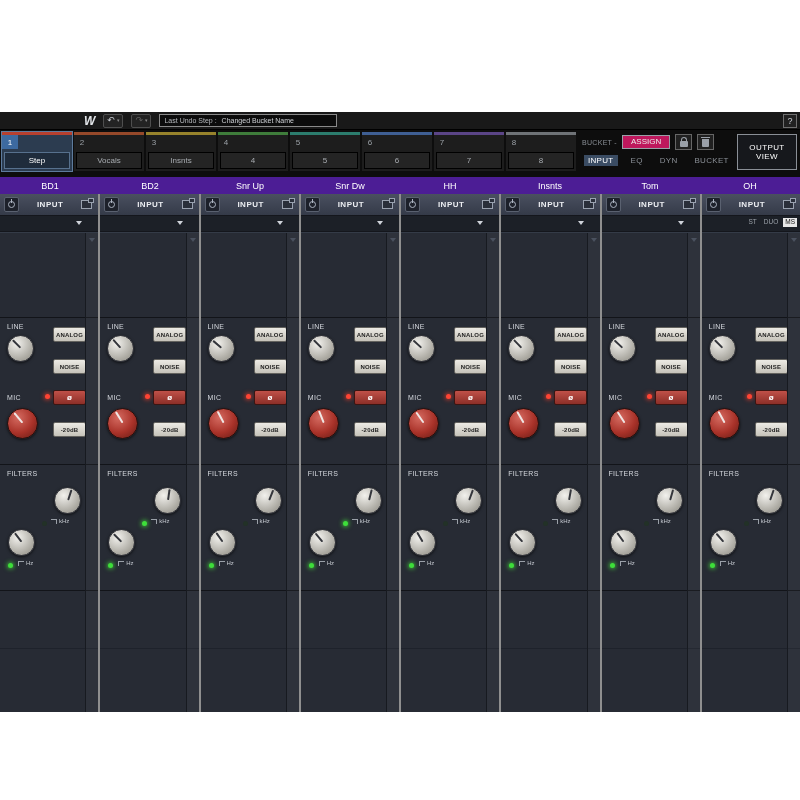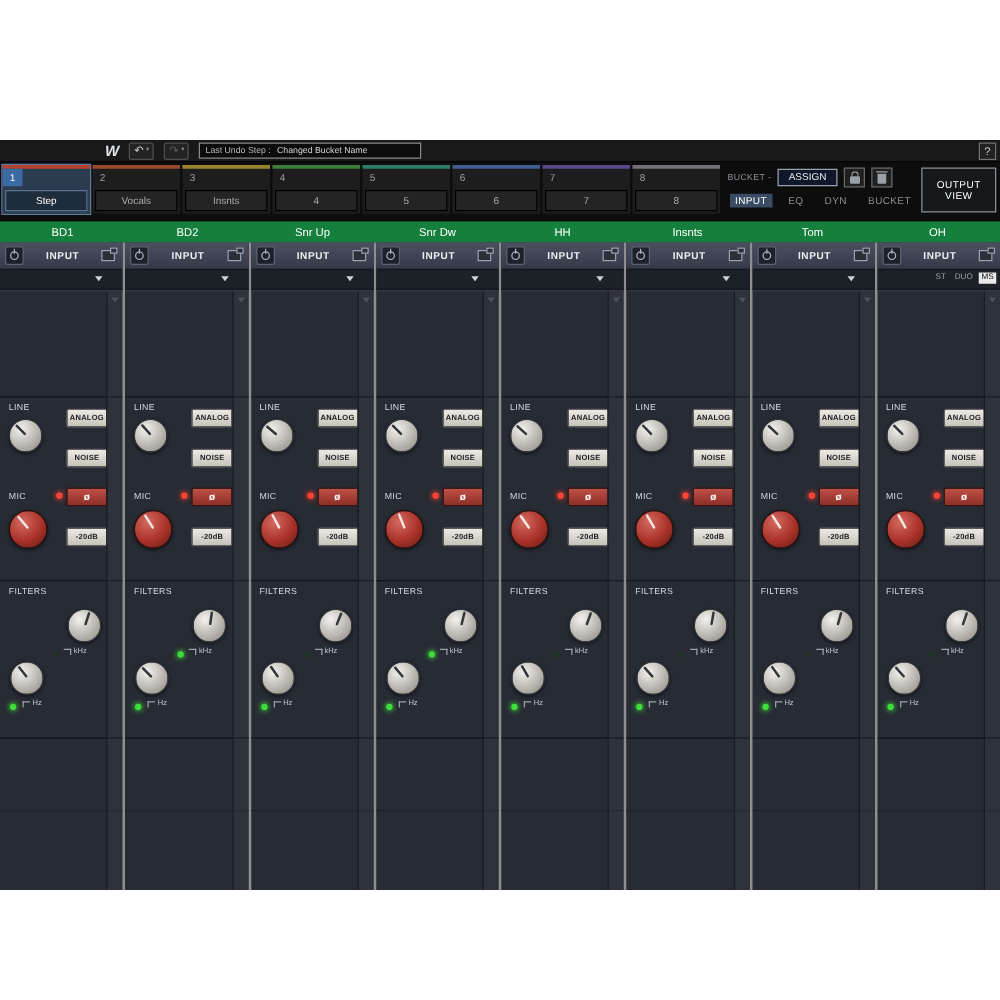--- a/index.html
+++ b/index.html
@@ -23,33 +23,33 @@
   .tab-stripe{height:3px;width:100%}
   .tab-num{position:absolute;left:0;top:3px;width:16px;height:14px;font-size:8px;color:#9aa0a6;display:flex;align-items:center;justify-content:center}
   .tab-name{position:absolute;left:2px;right:2px;top:20px;height:15px;background:#242424;border:1px solid #000;color:#a7abb0;font-size:8px;display:flex;align-items:center;justify-content:center;white-space:nowrap;overflow:hidden}
   .tab.selected{background:#2c3c50;outline:1px solid #5d7b9d}
   .tab.selected .tab-num{background:#3d6aa0;color:#fff}
   .tab.selected .tab-name{background:#1f2c3c;color:#fff;border-color:#57718e}
 
   .bucket-controls{position:absolute;left:582px;top:2px;width:154px;height:39px}
   .bc-row1{display:flex;align-items:center;height:20px;gap:5px}
   .bucket-label{color:#8a8f96;font-size:7px;letter-spacing:.3px}
-  .assign-btn{border:1px solid #9aa0a8;background:#0f172a;color:#ececec;font-size:8px;padding:2px 8px;line-height:1}
+  .assign-btn{border:1px solid #9aa0a8;background:#be185d;color:#ececec;font-size:8px;padding:2px 8px;line-height:1}
   .icon-btn{width:15px;height:14px;border:1px solid #666;background:#202020;display:flex;align-items:center;justify-content:center}
   .lock-icon{position:relative;width:8px;height:6px;background:#9aa0a8;border-radius:1px;margin-top:3px}
   .lock-icon::before{content:'';position:absolute;left:1px;top:-4px;width:4px;height:4px;border:1px solid #9aa0a8;border-bottom:none;border-radius:3px 3px 0 0}
   .trash-icon{position:relative;width:7px;height:8px;background:#9aa0a8;border-radius:0 0 1px 1px;margin-top:2px}
   .trash-icon::before{content:'';position:absolute;left:-1px;top:-2px;width:9px;height:1px;background:#9aa0a8}
   .bc-row2{display:flex;align-items:center;height:16px;gap:9px;font-size:8px;color:#8a8f96;padding-left:2px}
   .view-tab{padding:1px 4px;letter-spacing:.3px}
   .view-tab.active{color:#fff;background:#3a4c63}
   .channel-view-btn{position:absolute;right:3px;top:4px;width:58px;height:34px;border:1px solid #8a8f96;background:#16181c;color:#fff;font-size:8px;display:flex;flex-direction:column;align-items:center;justify-content:center;gap:1px;letter-spacing:.4px;line-height:1}
 
   
-  .names-row{display:flex;height:17px;background:#15803d}
+  .names-row{display:flex;height:17px;background:#4c1d95}
   .name-cell{flex:1;color:#fff;font-size:9px;display:flex;align-items:center;justify-content:center;white-space:nowrap}
 
   
   .strips{display:flex;gap:2px;background:#8f8f8f;height:518px}
   .strip{flex:1;display:flex;flex-direction:column;background:#272b34;min-width:0}
   .strip-header{height:21px;background:linear-gradient(#4a5060,#343a48);display:flex;align-items:center;padding:0 4px;border-bottom:1px solid #14161c;position:relative}
   .power{width:13px;height:13px;border:1px solid #5a6170;background:#1d212b;border-radius:2px;position:relative;flex:0 0 auto}
   .power::before{content:'';position:absolute;left:3px;top:3px;width:5px;height:5px;border:1px solid #aab2c0;border-radius:50%}
   .power::after{content:'';position:absolute;left:6px;top:1px;width:1px;height:4px;background:#aab2c0}
   .hdr-label{flex:1;text-align:center;color:#eceef2;font-size:8px;font-weight:bold;letter-spacing:.5px}

